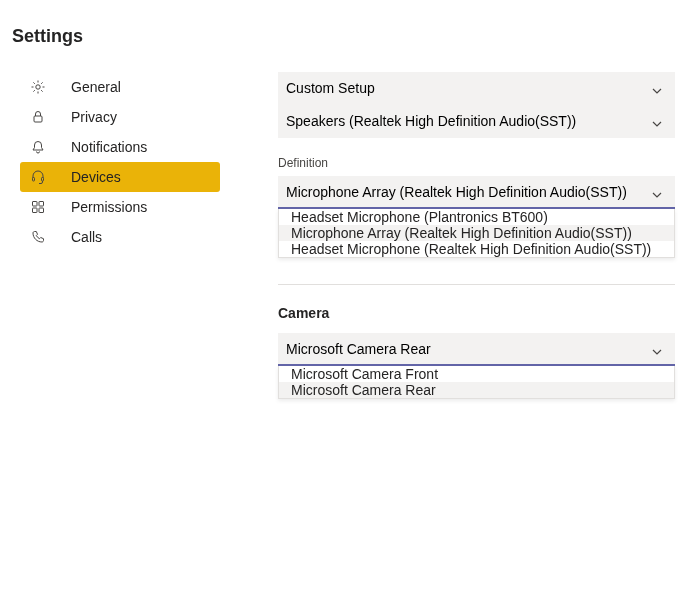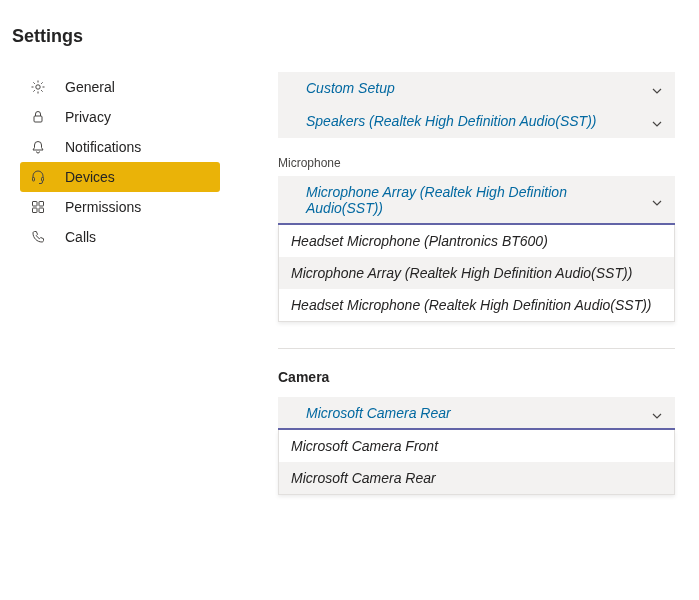--- a/index.html
+++ b/index.html
@@ -5,38 +5,38 @@
     * { box-sizing: border-box; margin: 0; padding: 0; font-family: "Segoe UI", -apple-system, sans-serif; }
     body { background: #fff; color: #252424; width: 699px; height: 600px; overflow: hidden; position: relative; }
     
     .header { padding: 24px 28px 16px 12px; display: flex; justify-content: space-between; align-items: center; }
     .header-title { font-size: 18px; font-weight: 700; }
     .close-btn { background: none; border: none; cursor: pointer; font-size: 16px; color: #252424; padding: 4px; line-height: 1; }
     
     .body { display: flex; padding: 0 0 0 20px; }
     
     .sidebar { width: 200px; padding-top: 8px; }
-    .sidebar-item { display: flex; align-items: center; gap: 19px; padding: 7px 10px; cursor: pointer; border-radius: 3px; font-size: 14px; color: #252424; }
+    .sidebar-item { display: flex; align-items: center; gap: 25px; padding: 7px 10px; cursor: pointer; border-radius: 3px; font-size: 14px; color: #252424; }
     .sidebar-item.active { background: #eab308; }
     .sidebar-icon { width: 16px; height: 16px; display: flex; align-items: center; justify-content: center; flex-shrink: 0; }
     .sidebar-icon svg { width: 16px; height: 16px; stroke: #484644; fill: none; stroke-width: 1; }
     
     .main { flex: 1; padding: 8px 24px 0 58px; }
     .section-title { font-size: 14px; font-weight: 700; color: #252424; margin-bottom: 12px; }
     .sub-label { font-size: 12px; color: #484644; margin-bottom: 6px; margin-top: 18px; }
     .divider { border: none; border-top: 1px solid #e1dfdd; margin: 26px 0 20px 0; }
     
     .select { position: relative; width: 100%; }
-    .select-box { background: #f3f2f1; border: none; border-bottom: 1px solid transparent; padding: 8px 36px 8px 28px; font-size: 14px; color: #0369a1; width: 100%; cursor: pointer; display: flex; align-items: center; justify-content: space-between; font-style: italic; }
+    .select-box { background: #f3f2f1; border: none; border-bottom: 1px solid transparent; padding: 8px 36px 8px 8px; font-size: 14px; color: #000000; width: 100%; cursor: pointer; display: flex; align-items: center; justify-content: space-between; }
     .select-box.open { border-bottom: 2px solid #6264a7; padding-bottom: 7px; }
     .chevron { width: 12px; height: 12px; position: absolute; right: 12px; top: 50%; transform: translateY(-50%); pointer-events: none; }
     .chevron svg { width: 12px; height: 12px; stroke: #484644; fill: none; stroke-width: 1.2; }
     
     .dropdown { border: 1px solid #e1dfdd; border-top: none; background: #fff; box-shadow: 0 2px 4px rgba(0,0,0,0.08); }
-    .dropdown-item { padding: 8px 12px; font-size: 14px; color: #252424; cursor: pointer; font-style: italic; }
+    .dropdown-item { padding: 0 12px; font-size: 14px; color: #252424; cursor: pointer; }
     .dropdown-item.selected { background: #f3f2f1; }
   </style>
 </head>
 <body>
 
 <div class="header">
   <div class="header-title">Settings</div>
   <button class="close-btn">
     <span>
       <svg viewBox="0 0 16 16">
@@ -120,21 +120,21 @@
 
     <div class="select">
       <div class="select-box">
           <span>Speakers (Realtek High Definition Audio(SST))</span>
         </div>
       <span class="chevron"><svg viewBox="0 0 12 12">
             <path d="M2 4l4 4 4-4"></path>
           </svg></span>
     </div>
 
-    <div class="sub-label">Microphone</div>
+    <div class="sub-label">Definition</div>
     <div class="select">
       <div class="select-box open">
           <span>Microphone Array (Realtek High Definition Audio(SST))</span>
         </div>
       <span class="chevron"><svg viewBox="0 0 12 12">
             <path d="M2 4l4 4 4-4"></path>
           </svg></span>
     </div>
     <div class="dropdown">
       <div class="dropdown-item">Headset Microphone (Plantronics BT600)</div>

